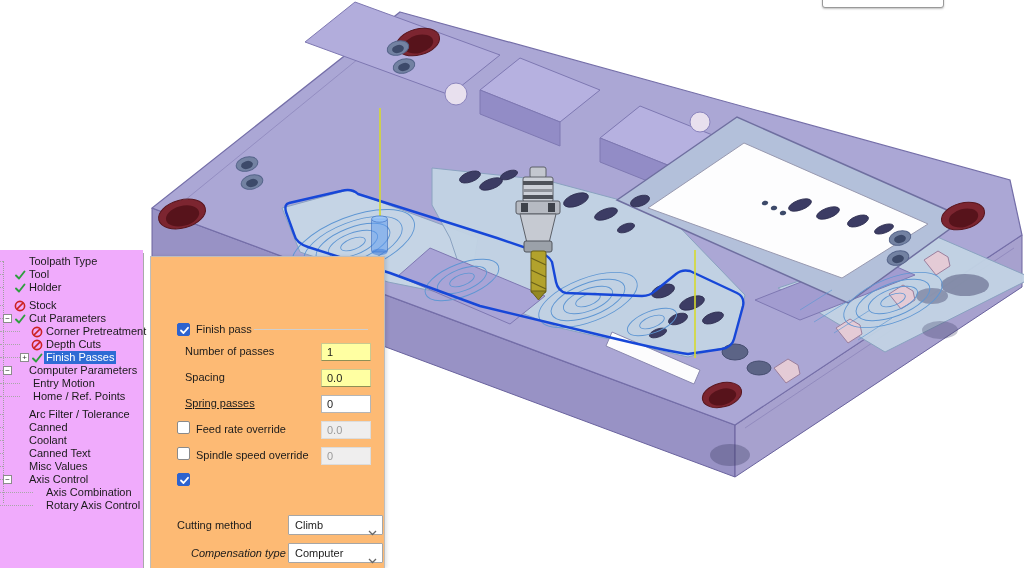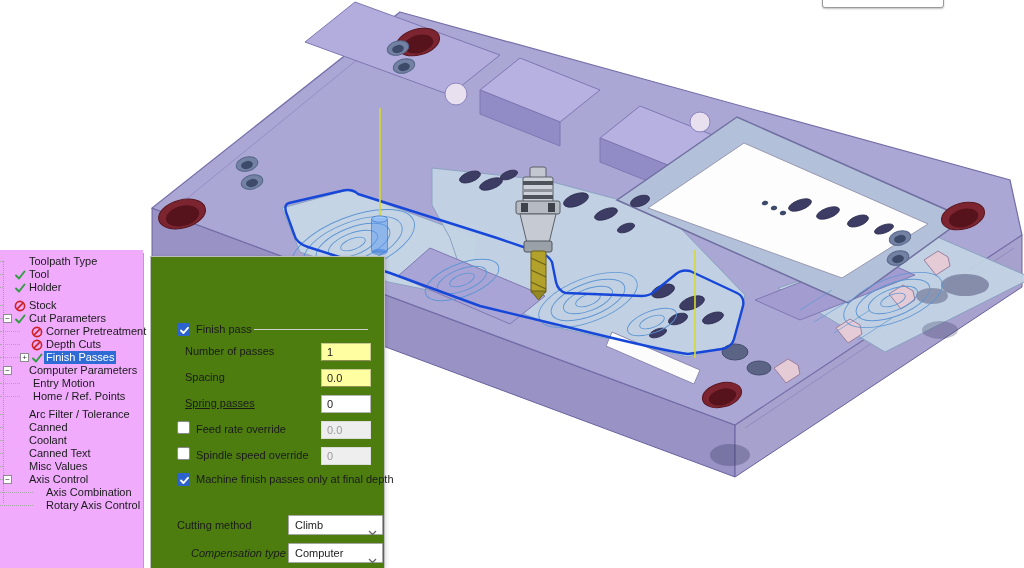--- a/index.html
+++ b/index.html
@@ -36,21 +36,21 @@
   .ticon{flex:0 0 12px;height:12px;margin-right:1px;}
   .tlabel{padding:0 2px;}
   .trow.selected .tlabel{background:#2e6bd4;color:#fff;}
 
   
   .divider{position:absolute;left:143px;top:253px;width:1px;height:315px;background:#a9a9a9;}
 
   
   #param-panel{
     position:absolute;left:150px;top:256px;width:235px;height:312px;
-    background:#4d7c0f;border:1px solid #bdbdbd;border-bottom:none;
+    background:#fdba74;border:1px solid #bdbdbd;border-bottom:none;
     box-shadow:2px 0 3px rgba(0,0,0,.10);
     font-size:11px;color:#1b1b1b;box-sizing:border-box;
   }
   .cb{position:absolute;width:13px;height:13px;box-sizing:border-box;border:1px solid #8a8a8a;background:#fff;border-radius:2px;}
   .cb.checked{background:#2d63cf;border-color:#2d63cf;}
   .cb.checked svg{position:absolute;left:1px;top:1px;}
   .plabel{position:absolute;white-space:nowrap;}
   .field{position:absolute;left:170px;width:50px;height:18px;box-sizing:border-box;
     line-height:17px;padding-left:5px;background:#fff;border:1px solid #b5b5b5;}
   .field.yellow{background:#ffffa2;border:1px solid #c9c98f;border-bottom:1px solid #8f8f55;}
@@ -425,21 +425,20 @@
       <span class="cb" style="left: 26px; top: 190px;"></span>
       <span class="plabel" style="left: 45px; top: 192px;">Spindle speed override</span>
       <div class="field disabled" style="top: 190px;">0</div>
     </div>
 
   <span class="cb checked" style="left:26px;top:216px;">
     <svg width="11" height="11" viewBox="0 0 11 11">
         <path d="M2,5.5 L4.5,8 L9,2.8" fill="none" stroke="#fff" stroke-width="1.8" stroke-linecap="round" stroke-linejoin="round"></path>
       </svg>
   </span>
-  <span class="plabel" style="left:45px;top:216px;">Machine finish passes only at final depth</span>
 
   <span class="plabel" style="left:26px;top:262px;">Cutting method</span>
   <div class="dropdown" style="top:258px;">
     <span>Climb</span>
     <span class="chev"><svg width="9" height="6" viewBox="0 0 9 6">
           <path d="M1,1 L4.5,4.5 L8,1" fill="none" stroke="#666" stroke-width="1.3"></path>
         </svg></span>
   </div>
 
   <span class="plabel" style="left:40px;top:290px;font-style:italic;">Compensation type</span>

